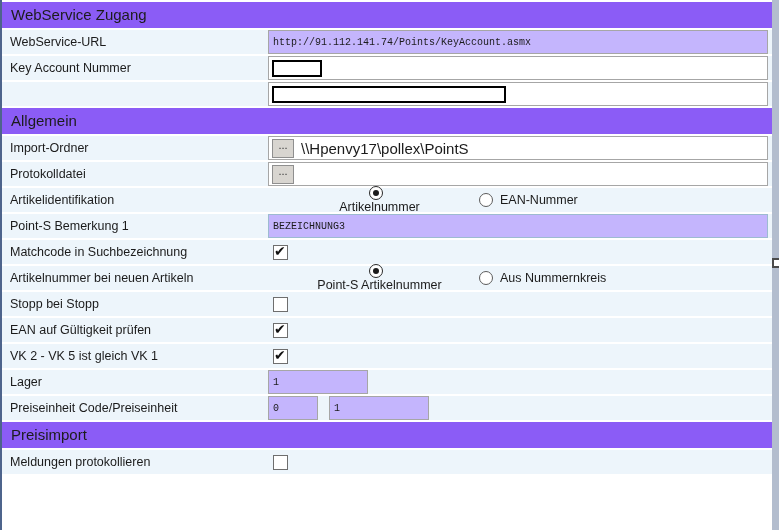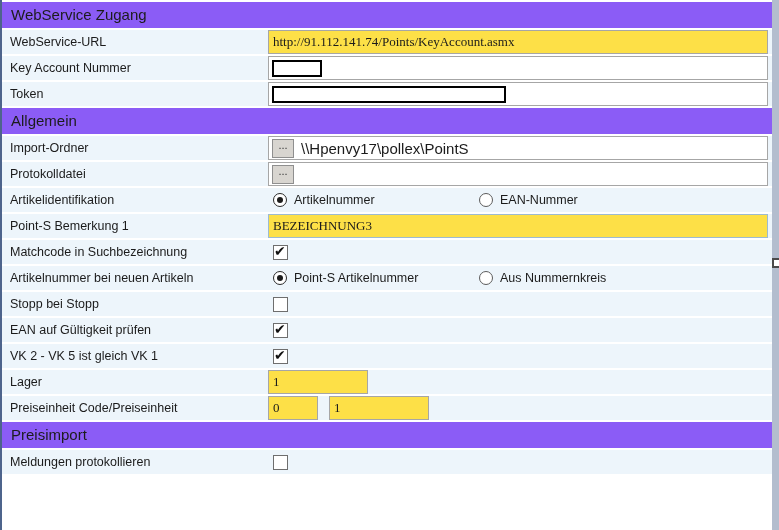--- a/index.html
+++ b/index.html
@@ -34,22 +34,22 @@
   .row .label {
     width:320px; padding-left:8px; font-size:12.5px; color:#1b1b1b;
     white-space:nowrap; overflow:hidden;
   }
   .control {
     position:absolute; left:266px; right:4px; top:0; bottom:0;
     display:flex; align-items:center;
   }
 
   input.field {
-    height:100%; border:1px solid #a6a6a6; background:#fde047;
-    font-family:Liberation Serif, serif; font-size:13px; color:#1b1b1b; padding:0 4px;
+    height:100%; border:1px solid #a6a6a6; background:#c4b5fd;
+    font-family:Liberation Mono, monospace; font-size:10px; color:#1b1b1b; padding:0 4px;
     outline:none;
   }
   input.field.full { width:100%; }
   input.field.blue { border-color:#9dbbd1; }
   input.field.w100 { width:100px; height:100%; }
   input.field.w50  { width:50px;  height:100%; }
   .gap11 { width:11px; }
 
   .panel {
     width:100%; height:100%; background:#ffffff; border:1px solid #a6a6a6;
@@ -73,21 +73,21 @@
     width:15px; height:15px; border:1px solid #6e6e6e; background:#ffffff;
     margin-left:5px; display:inline-block; position:relative;
   }
   .check-glyph {
     visibility:hidden; position:absolute; left:0px; top:-3px;
     font-size:14px; color:#111111;
   }
   .checkbox[data-checked="true"] .check-glyph { visibility:visible; }
 
   .radio-option { display:flex; align-items:center; }
-  .radio-option.first { width:206px; margin-left:5px; }
+  .radio-option.first { width:206px; margin-left:5px;flex-direction:column; }
   .radio {
     width:14px; height:14px; border:1px solid #5c5c5c; border-radius:50%;
     background:#ffffff; display:inline-block; position:relative; flex:none;
   }
   .radio[data-checked="true"] { border-color:#2a2a2a; }
   .radio[data-checked="true"]::after {
     content:""; position:absolute; left:3px; top:3px; width:6px; height:6px;
     border-radius:50%; background:#1b1b1b;
   }
   .radio-label { margin-left:7px; font-size:12.5px; white-space:nowrap; }
@@ -110,21 +110,20 @@
     <div class="row">
       <div class="label">Key Account Nummer</div>
       <div class="control">
         <div class="panel">
           <input type="text" class="inner-input w-key" value="" style="">
         </div>
       </div>
     </div>
 
     <div class="row">
-      <div class="label">Token</div>
       <div class="control">
         <div class="panel">
           <input type="text" class="inner-input w-token" value="" style="">
         </div>
       </div>
     </div>
 
     <div class="section-header">Allgemein</div>
 
     <div class="row">

